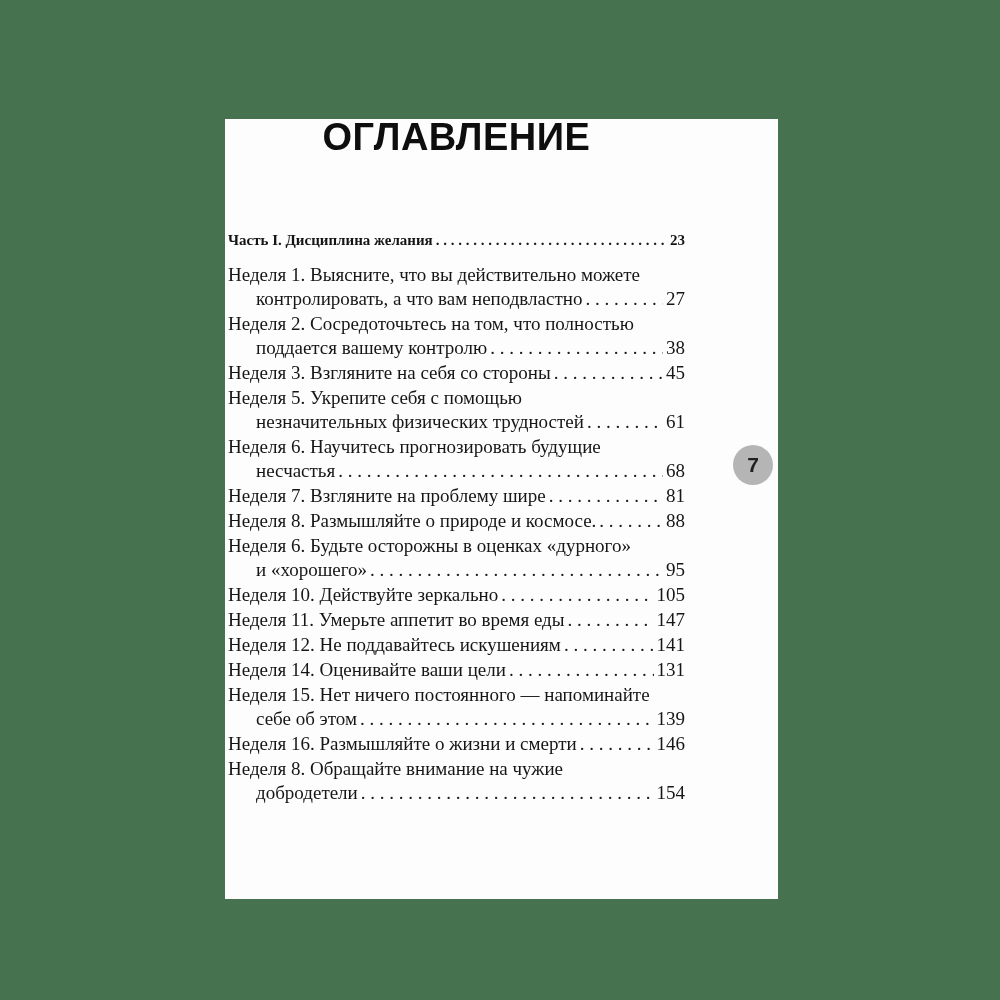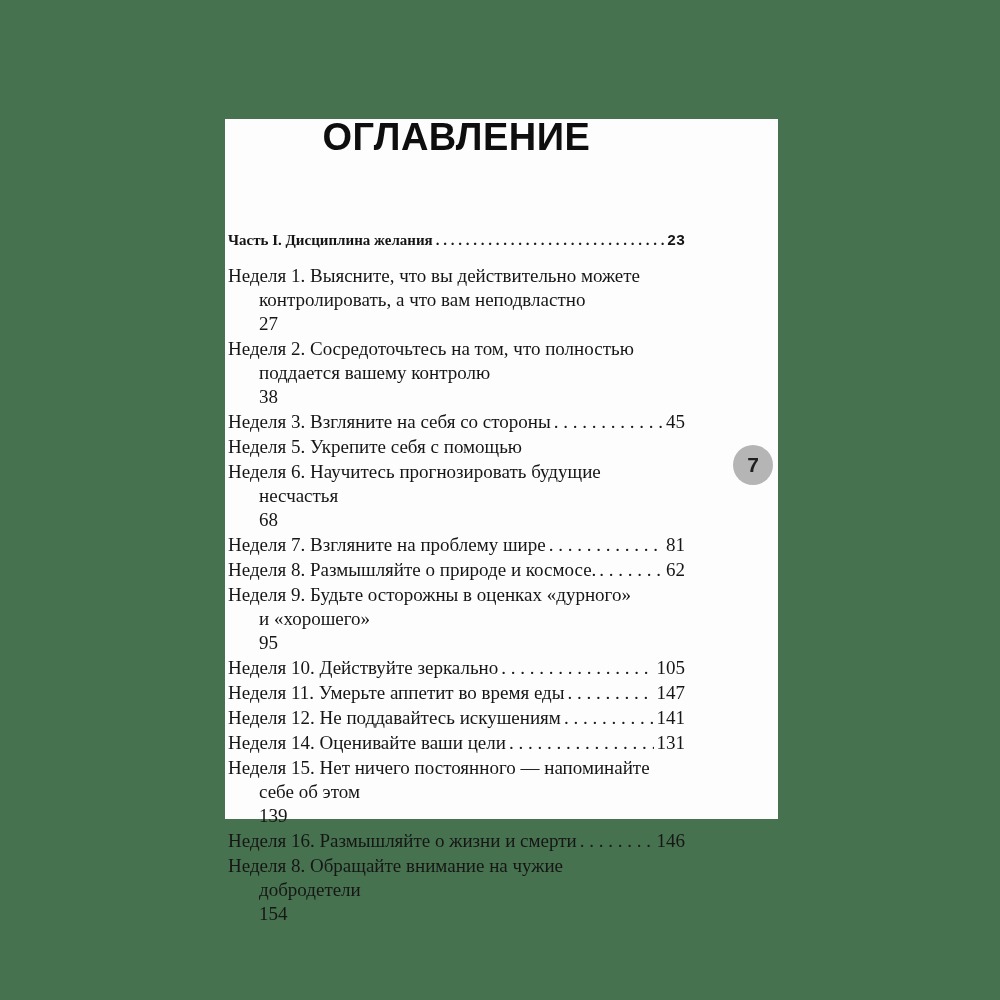--- a/index.html
+++ b/index.html
@@ -7,21 +7,21 @@
   body {
     background: #47724f;
     font-family: "Liberation Serif", serif;
     position: relative;
   }
   .paper {
     position: absolute;
     left: 225px;
     top: 119px;
     width: 553px;
-    height: 700px;
+    height: 780px;
     background: #fdfdfd;
     padding: 0 93px 0 3px;
   }
   .title {
     font-family: "Liberation Sans", sans-serif;
     font-weight: 800;
     font-size: 38px;
     letter-spacing: 0.5px;
     color: #0e0e0e;
     text-align: center;
@@ -34,36 +34,36 @@
     font-weight: bold;
     font-size: 15px;
     color: #141414;
     line-height: 25px;
     margin-top: 70px;
   }
   .entries { margin-top: 10px; }
   .entry { margin-bottom: 1px; color: #161616; font-size: 19px; }
   .line { line-height: 24px; white-space: nowrap; overflow: hidden; }
   .line.last { display: flex; align-items: baseline; }
-  .line.cont { margin-left: 28px; flex-direction: column; }
+  .line.cont { margin-left: 28px; }
   .txt { flex: 0 0 auto; }
   .leader {
     flex: 1 1 0;
     min-width: 8px;
     overflow: hidden;
     margin-left: 3px;
     margin-right: 1px;
     color: #1c1c1c;
   }
   .leader::after {
     content: ". . . . . . . . . . . . . . . . . . . . . . . . . . . . . . . . . . . . . . . . . . . . . . . . . . . . . . . .";
     white-space: nowrap;
   }
   .pg { flex: 0 0 auto; margin-left: 2px; }
-  .part-heading .pg { margin-left: 0; font-family: Liberation Mono, monospace; }
+  .part-heading .pg { margin-left: 0; }
   .badge {
     position: absolute;
     left: 733px;
     top: 445px;
     width: 40px;
     height: 40px;
     border-radius: 50%;
     background: #b5b5b5;
     display: flex;
     align-items: center;
@@ -105,45 +105,50 @@
       </div>
       <div class="entry">
         <div class="line last">
           <span class="txt">Неделя 3. Взгляните на себя со стороны</span>
           <span class="leader"></span>
           <span class="pg">45</span>
         </div>
       </div>
       <div class="entry">
         <div class="line"><span class="txt">Неделя 5. Укрепите себя с помощью</span></div>
+        <div class="line cont last">
+          <span class="txt">незначительных физических трудностей</span>
+          <span class="leader"></span>
+          <span class="pg">61</span>
+        </div>
       </div>
       <div class="entry">
         <div class="line"><span class="txt">Неделя 6. Научитесь прогнозировать будущие</span></div>
         <div class="line cont last">
           <span class="txt">несчастья</span>
           <span class="leader"></span>
           <span class="pg">68</span>
         </div>
       </div>
       <div class="entry">
         <div class="line last">
           <span class="txt">Неделя 7. Взгляните на проблему шире</span>
           <span class="leader"></span>
           <span class="pg">81</span>
         </div>
       </div>
       <div class="entry">
         <div class="line last">
           <span class="txt">Неделя 8. Размышляйте о природе и космосе.</span>
           <span class="leader"></span>
-          <span class="pg">62</span>
-        </div>
-      </div>
-      <div class="entry">
-        <div class="line"><span class="txt">Неделя 9. Будьте осторожны в оценках «дурного»</span></div>
+          <span class="pg">88</span>
+        </div>
+      </div>
+      <div class="entry">
+        <div class="line"><span class="txt">Неделя 6. Будьте осторожны в оценках «дурного»</span></div>
         <div class="line cont last">
           <span class="txt">и «хорошего»</span>
           <span class="leader"></span>
           <span class="pg">95</span>
         </div>
       </div>
       <div class="entry">
         <div class="line last">
           <span class="txt">Неделя 10. Действуйте зеркально</span>
           <span class="leader"></span>

